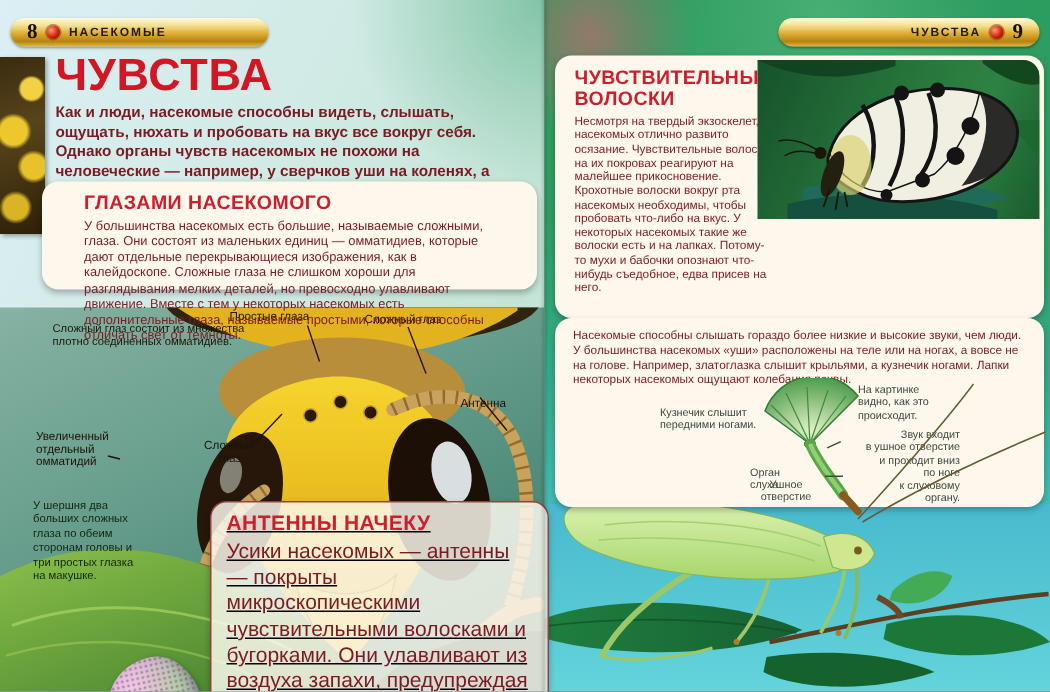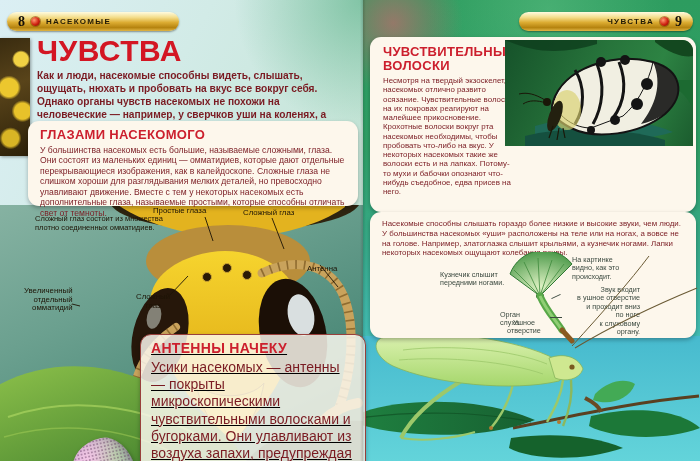--- a/index.html
+++ b/index.html
@@ -39,21 +39,21 @@
       radial-gradient(circle at 35% 85%, #d9b525 0 8px, rgba(217,181,37,0) 11px),
       linear-gradient(160deg,#3a2c10 0%,#59441a 40%,#2c2008 100%);
     box-shadow:1px 1px 3px rgba(0,0,0,.35);}
   .main-title{position:absolute;left:37px;top:36px;z-index:2;font-size:30px;font-weight:bold;
     color:#d31623;letter-spacing:.5px;line-height:1;}
   .intro{position:absolute;left:37px;top:70px;width:315px;z-index:2;
     font-size:10.2px;line-height:1.26;font-weight:bold;color:#7a1b22;}
 
   .infobox{position:absolute;background:#fdf7ec;border-radius:11px;z-index:3;
     box-shadow:0 2px 4px rgba(0,0,0,.28);box-sizing:border-box;}
-  .box-eyes{left:28px;top:121px;width:330px;height:85px;padding:7px 12px 6px;}
+  .box-eyes{left:28px;top:121px;width:330px;height:72px;padding:7px 28px 6px;}
   .boxtitle{font-size:13px;font-weight:bold;color:#cc1f2d;letter-spacing:.3px;line-height:1.05;margin:0 0 3px;}
   .boxtext{font-size:8.6px;line-height:1.22;color:#7a1b22;margin:0;}
 
   .hornet-photo{position:absolute;left:0;top:205px;width:363px;height:256px;z-index:1;
     background:linear-gradient(155deg,#86b2a2 0%,#6ba08f 35%,#4d8a79 70%,#2f6a58 100%);}
   .photo-svg{position:absolute;left:0;top:0;}
   .cap{position:absolute;z-index:4;font-size:7.5px;line-height:1.25;color:#1d1406;}
   .lbl{position:absolute;z-index:4;font-size:7.8px;line-height:1.1;color:#1d1406;}
   .pre{white-space:pre-line;}
   .eye-blob{position:absolute;left:73px;top:233px;width:62px;height:64px;z-index:3;
@@ -169,23 +169,24 @@
       </svg>
 
       <div class="eye-blob"></div>
 
       <div class="cap" style="left:35px;top:9px;width:150px;">Сложный глаз состоит из множества плотно соединенных омматидиев.</div>
       <div class="lbl" style="left:153px;top:2px;">Простые глаза</div>
       <div class="lbl" style="left:243px;top:4px;">Сложный глаз</div>
       <div class="lbl" style="left:295px;top:60px;padding-left:12px;">Антенна</div>
       <div class="lbl pre" style="left:136px;top:88px;text-align:center;">Сложный
 глаз</div>
-      <div class="lbl pre" style="left:24px;top:82px;text-align:right;">Увеличенный
+      <div class="lbl pre" style="left:24px;top:82px;">Увеличенный
 отдельный
 омматидий</div>
+      <div class="cap" style="left:22px;top:127px;width:74px;color:#13270c;">У шершня два больших сложных глаза по обеим сторонам головы и три простых глазка на макушке.</div>
     </div>
 
     <div class="infobox box-antennae">
       <p class="boxtitle">АНТЕННЫ НАЧЕКУ</p>
       <p class="boxtext">Усики насекомых — антенны — покрыты микроскопическими чувствительными волосками и бугорками. Они улавливают из воздуха запахи, предупреждая своего владельца о приближении собратьев или пищи. Антенны также чувствительны к прикосновению и движениям воздуха и помогают насекомому осязать происходящее вокруг.</p>
     </div>
   </div>
 
   <div class="page page-right">
     <div class="hdr hdr-right">

